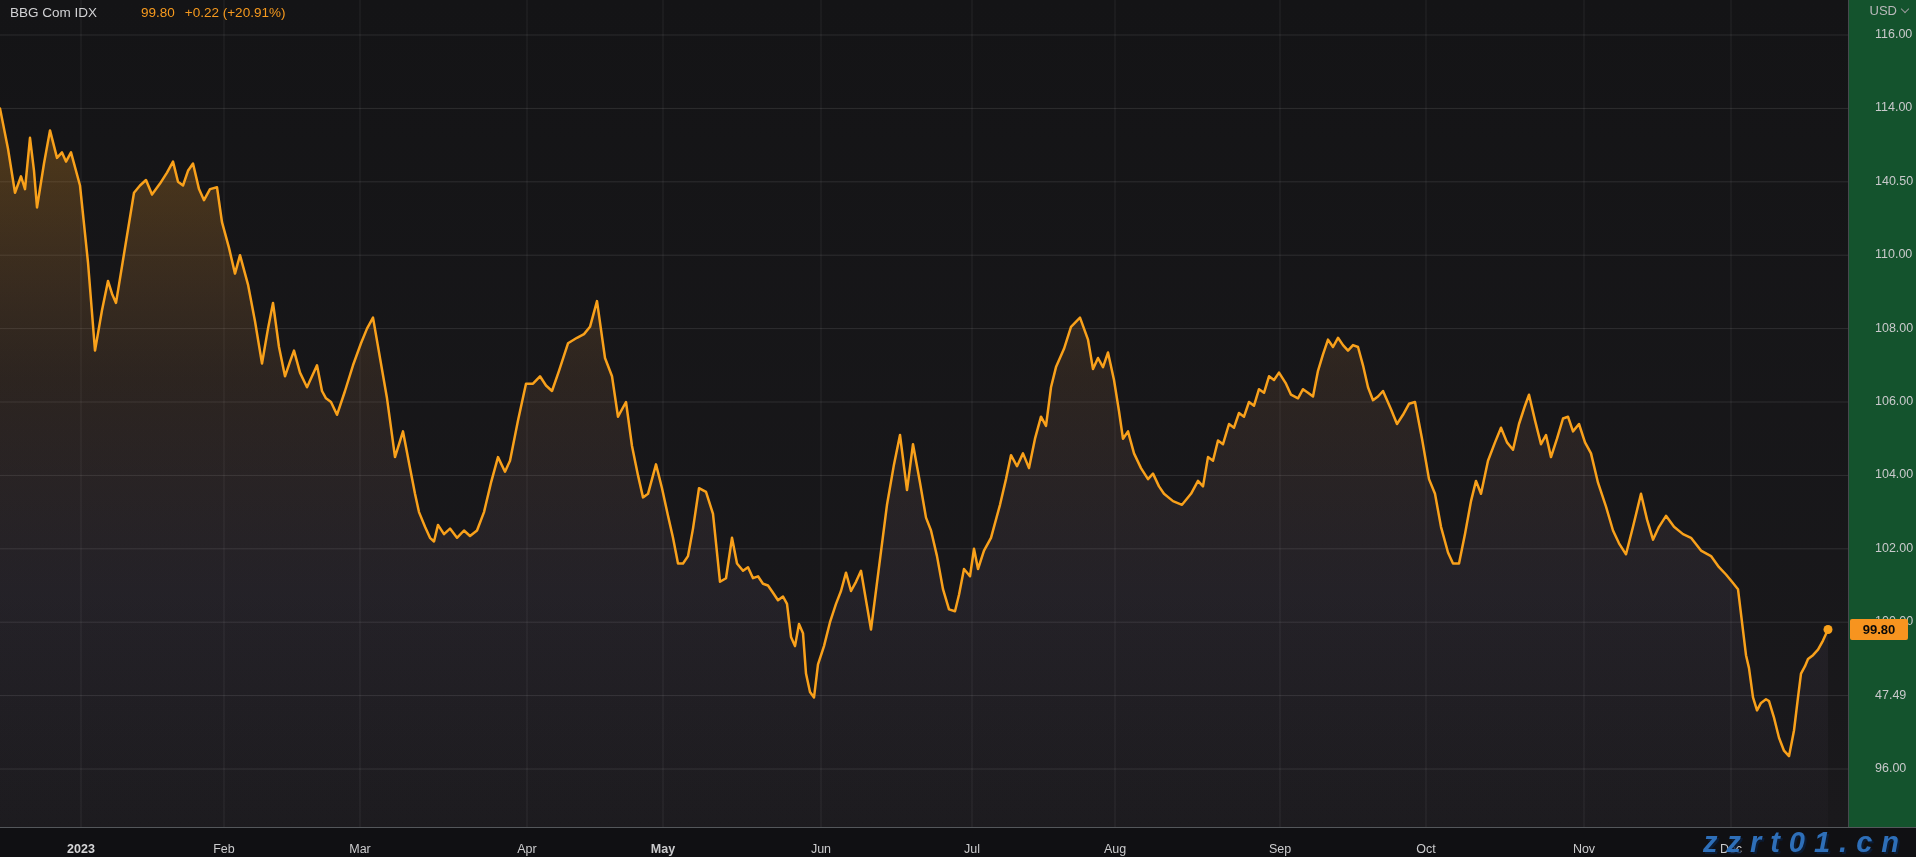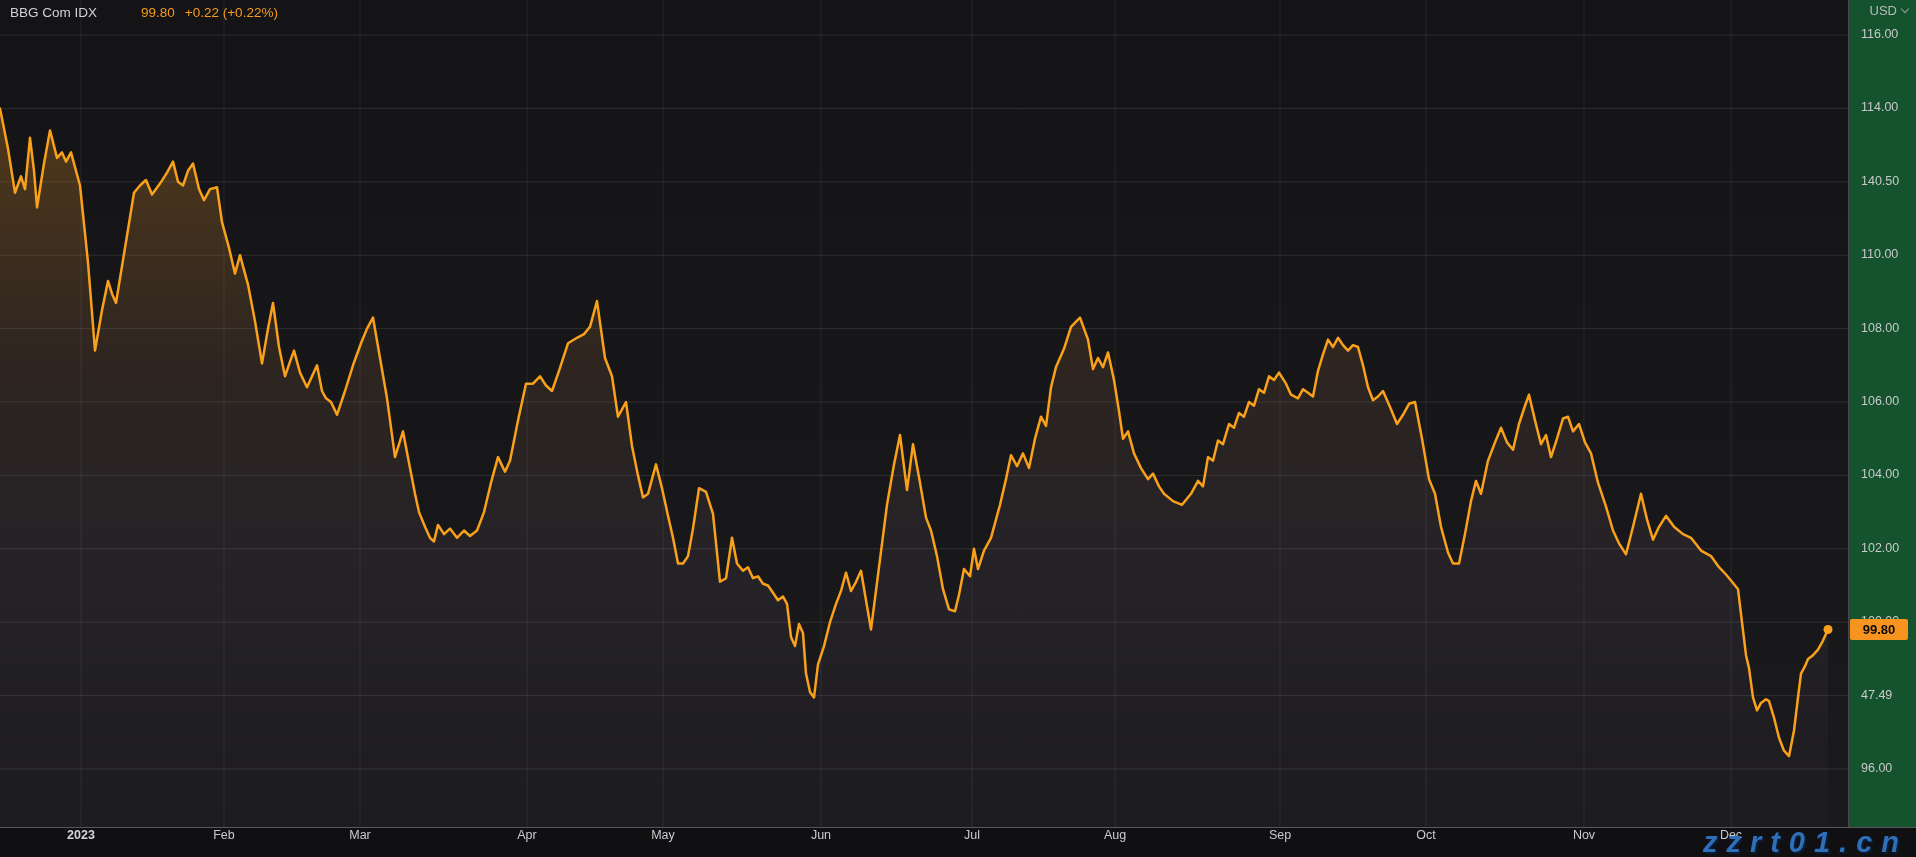--- a/index.html
+++ b/index.html
@@ -18,29 +18,29 @@
   #header .px { color:#f79a1e; margin-left:44px; }
   #header .chg { color:#f79a1e; margin-left:10px; }
 
   
   #right-axis { position:absolute; left:1848px; top:0; width:68px; height:827px;
                 background:#14532d; border-left:1px solid #46494d; z-index:10; }
   #usd-row { position:absolute; top:3px; right:8px; display:flex; align-items:center; gap:5px;
              color:#b9b9bb; font-size:13px; cursor:pointer; }
   #usd-chevron { width:6px; height:6px; border-right:1.5px solid #9a9a9c; border-bottom:1.5px solid #9a9a9c;
                  transform:rotate(45deg); margin-top:-3px; }
-  .y-tick { position:absolute; left:12px; color:#c9c9cb; font-size:12.5px; }
+  .y-tick { position:absolute; left:26px; color:#c9c9cb; font-size:12.5px; }
   #price-badge { position:absolute; left:1px; width:58px; height:21px; background:#f7941f;
                  color:#0a0a0a; font-size:13px; font-weight:bold; text-align:center;
                  line-height:21px; border-radius:2px; z-index:12; }
 
   
   #bottom-axis { position:absolute; left:0; top:827px; width:1916px; height:30px;
                  background:#101013; border-top:1px solid #54575b; z-index:9; }
-  .x-tick { position:absolute; top:0; transform:translateX(-50%); color:#cbcbcd; font-size:12.5px; }
+  .x-tick { position:absolute; top:14px; transform:translateX(-50%); color:#cbcbcd; font-size:12.5px; }
   .x-tick.bold { font-weight:bold; color:#d6d6d8; }
 
   
   #wm1 { position:absolute; right:2px; bottom:32px; z-index:40; font-size:56px; font-weight:bold;
          font-style:italic; color:rgba(158,158,160,0.88); letter-spacing:2px; white-space:nowrap;
          text-shadow:2px 2px 2px rgba(0,0,0,0.55); pointer-events:none; }
   #wm2 { position:absolute; right:8px; bottom:-2px; z-index:40; font-size:29px; font-weight:bold;
          font-style:italic; color:#2e6fb9; letter-spacing:9px; white-space:nowrap;
          text-shadow:2px 2px 0 rgba(10,30,60,0.8); pointer-events:none; }
 </style>
@@ -86,21 +86,21 @@
           <line x1="0" x2="1848" y1="695.6" y2="695.6" stroke="rgba(255,255,255,0.105)"></line>
           <line x1="0" x2="1848" y1="769" y2="769" stroke="rgba(255,255,255,0.105)"></line>
         </g>
       <path id="area-path" d="M0.0 108.4 L8.0 148.8 L15.0 192.8 L21.0 176.3 L25.0 189.1 L30.0 137.8 L34.0 170.8 L37.0 207.5 L44.0 163.5 L50.0 130.4 L57.0 157.9 L62.0 152.4 L66.0 161.6 L71.0 152.4 L80.0 185.5 L88.0 262.5 L95.0 350.6 L102.0 310.3 L108.0 280.9 L112.0 293.7 L116.0 302.9 L122.0 266.2 L128.0 229.5 L134.0 192.8 L140.0 185.5 L146.0 180.0 L152.0 194.6 L160.0 183.6 L167.0 172.6 L173.0 161.6 L178.0 181.8 L183.0 185.5 L188.0 170.8 L193.0 163.5 L199.0 189.1 L204.0 200.2 L210.0 189.1 L217.0 187.3 L222.0 222.2 L229.0 247.9 L235.0 273.6 L240.0 255.2 L248.0 284.6 L255.0 321.3 L262.0 363.5 L268.0 328.6 L273.0 302.9 L279.0 347.0 L285.0 376.3 L290.0 361.6 L294.0 350.6 L300.0 372.6 L307.0 387.3 L312.0 376.3 L317.0 365.3 L322.0 391.0 L326.0 398.3 L331.0 402.0 L337.0 414.8 L345.0 391.0 L353.0 365.3 L361.0 343.3 L367.0 328.6 L373.0 317.6 L380.0 358.0 L387.0 398.3 L391.0 427.7 L395.0 457.1 L403.0 431.4 L410.0 468.1 L415.0 493.8 L419.0 512.1 L425.0 526.8 L430.0 537.8 L434.0 541.5 L438.0 524.9 L444.0 534.1 L450.0 528.6 L457.0 537.8 L464.0 530.5 L470.0 536.0 L477.0 530.5 L484.0 512.1 L491.0 482.7 L498.0 457.1 L505.0 471.7 L510.0 460.7 L518.0 420.4 L526.0 383.7 L533.0 383.7 L540.0 376.3 L546.0 385.5 L552.0 391.0 L559.0 370.8 L568.0 343.3 L577.0 337.8 L584.0 334.1 L590.0 326.8 L597.0 301.1 L605.0 358.0 L612.0 376.3 L618.0 416.7 L626.0 402.0 L632.0 446.0 L638.0 475.4 L643.0 497.4 L648.0 493.8 L656.0 464.4 L662.0 488.2 L668.0 515.8 L673.0 537.8 L678.0 563.5 L683.0 563.5 L688.0 556.1 L693.0 528.6 L699.0 488.2 L706.0 491.9 L713.0 513.9 L720.0 581.8 L726.0 578.2 L732.0 537.8 L737.0 563.5 L743.0 570.8 L748.0 567.2 L753.0 578.2 L758.0 576.3 L763.0 583.7 L768.0 585.5 L773.0 592.8 L778.0 600.2 L783.0 596.5 L787.0 603.9 L791.0 636.9 L795.0 646.1 L799.0 624.0 L803.0 633.2 L806.0 673.6 L810.0 691.9 L814.0 697.4 L818.0 664.4 L824.0 646.1 L830.0 622.2 L836.0 603.9 L841.0 591.0 L846.0 572.7 L851.0 591.0 L856.0 581.8 L861.0 570.8 L866.0 600.2 L871.0 629.5 L879.0 567.2 L887.0 504.8 L894.0 464.4 L900.0 435.0 L907.0 490.1 L913.0 444.2 L920.0 482.7 L926.0 517.6 L931.0 530.5 L937.0 556.1 L943.0 589.2 L949.0 609.4 L955.0 611.2 L959.0 594.7 L964.0 569.0 L970.0 576.3 L974.0 548.8 L978.0 569.0 L984.0 550.6 L991.0 537.8 L1000.0 504.8 L1006.0 479.1 L1011.0 455.2 L1017.0 466.2 L1023.0 453.4 L1029.0 468.1 L1035.0 438.7 L1041.0 416.7 L1046.0 425.9 L1051.0 387.3 L1056.0 367.1 L1064.0 348.8 L1071.0 326.8 L1080.0 317.6 L1088.0 339.6 L1093.0 369.0 L1098.0 358.0 L1103.0 367.1 L1108.0 352.5 L1114.0 380.0 L1119.0 411.2 L1123.0 438.7 L1128.0 431.4 L1134.0 453.4 L1141.0 468.1 L1148.0 479.1 L1153.0 473.6 L1159.0 486.4 L1164.0 493.8 L1173.0 501.1 L1182.0 504.8 L1191.0 493.8 L1198.0 480.9 L1203.0 486.4 L1208.0 457.1 L1213.0 460.7 L1218.0 440.5 L1223.0 444.2 L1229.0 424.0 L1234.0 427.7 L1239.0 413.0 L1244.0 416.7 L1249.0 402.0 L1254.0 405.7 L1259.0 389.2 L1264.0 392.8 L1269.0 376.3 L1274.0 380.0 L1279.0 372.6 L1286.0 383.7 L1291.0 394.7 L1298.0 398.3 L1303.0 389.2 L1308.0 392.8 L1313.0 396.5 L1318.0 370.8 L1323.0 354.3 L1328.0 339.6 L1333.0 347.0 L1338.0 337.8 L1343.0 345.1 L1348.0 350.6 L1353.0 345.1 L1358.0 347.0 L1363.0 365.3 L1368.0 387.3 L1373.0 400.2 L1378.0 396.5 L1383.0 391.0 L1391.0 409.3 L1397.0 424.0 L1403.0 414.8 L1409.0 403.8 L1415.0 402.0 L1422.0 438.7 L1429.0 479.1 L1435.0 493.8 L1441.0 526.8 L1448.0 552.5 L1453.0 563.5 L1459.0 563.5 L1465.0 534.1 L1471.0 501.1 L1476.0 480.9 L1481.0 493.8 L1488.0 460.7 L1495.0 442.4 L1501.0 427.7 L1507.0 442.4 L1513.0 449.7 L1519.0 424.0 L1525.0 405.7 L1529.0 394.7 L1535.0 420.4 L1541.0 444.2 L1546.0 435.0 L1551.0 457.1 L1557.0 438.7 L1563.0 418.5 L1568.0 416.7 L1573.0 431.4 L1579.0 424.0 L1585.0 442.4 L1591.0 453.4 L1598.0 482.7 L1606.0 506.6 L1613.0 530.5 L1619.0 543.3 L1626.0 554.3 L1633.0 526.8 L1641.0 493.8 L1647.0 519.4 L1653.0 539.6 L1659.0 526.8 L1666.0 515.8 L1674.0 526.8 L1683.0 534.1 L1691.0 537.8 L1701.0 550.6 L1711.0 556.1 L1719.0 567.2 L1726.0 574.5 L1732.0 581.8 L1738.0 589.2 L1742.0 622.2 L1746.0 655.2 L1749.0 668.1 L1753.0 697.4 L1757.0 710.3 L1761.0 702.9 L1766.0 699.3 L1769.0 701.1 L1774.0 717.6 L1779.0 737.8 L1784.0 750.7 L1789.0 756.2 L1794.0 730.5 L1798.0 697.4 L1801.0 673.6 L1805.0 666.2 L1808.0 658.9 L1813.0 655.2 L1818.0 649.7 L1823.0 640.6 L1828.0 629.5 L 1828 827 L 0 827 Z" fill="url(#areaGrad)"></path>
       <path id="line-path" fill="none" stroke-width="2.5" stroke-linejoin="round" stroke-linecap="round" d="M0.0 108.4 L8.0 148.8 L15.0 192.8 L21.0 176.3 L25.0 189.1 L30.0 137.8 L34.0 170.8 L37.0 207.5 L44.0 163.5 L50.0 130.4 L57.0 157.9 L62.0 152.4 L66.0 161.6 L71.0 152.4 L80.0 185.5 L88.0 262.5 L95.0 350.6 L102.0 310.3 L108.0 280.9 L112.0 293.7 L116.0 302.9 L122.0 266.2 L128.0 229.5 L134.0 192.8 L140.0 185.5 L146.0 180.0 L152.0 194.6 L160.0 183.6 L167.0 172.6 L173.0 161.6 L178.0 181.8 L183.0 185.5 L188.0 170.8 L193.0 163.5 L199.0 189.1 L204.0 200.2 L210.0 189.1 L217.0 187.3 L222.0 222.2 L229.0 247.9 L235.0 273.6 L240.0 255.2 L248.0 284.6 L255.0 321.3 L262.0 363.5 L268.0 328.6 L273.0 302.9 L279.0 347.0 L285.0 376.3 L290.0 361.6 L294.0 350.6 L300.0 372.6 L307.0 387.3 L312.0 376.3 L317.0 365.3 L322.0 391.0 L326.0 398.3 L331.0 402.0 L337.0 414.8 L345.0 391.0 L353.0 365.3 L361.0 343.3 L367.0 328.6 L373.0 317.6 L380.0 358.0 L387.0 398.3 L391.0 427.7 L395.0 457.1 L403.0 431.4 L410.0 468.1 L415.0 493.8 L419.0 512.1 L425.0 526.8 L430.0 537.8 L434.0 541.5 L438.0 524.9 L444.0 534.1 L450.0 528.6 L457.0 537.8 L464.0 530.5 L470.0 536.0 L477.0 530.5 L484.0 512.1 L491.0 482.7 L498.0 457.1 L505.0 471.7 L510.0 460.7 L518.0 420.4 L526.0 383.7 L533.0 383.7 L540.0 376.3 L546.0 385.5 L552.0 391.0 L559.0 370.8 L568.0 343.3 L577.0 337.8 L584.0 334.1 L590.0 326.8 L597.0 301.1 L605.0 358.0 L612.0 376.3 L618.0 416.7 L626.0 402.0 L632.0 446.0 L638.0 475.4 L643.0 497.4 L648.0 493.8 L656.0 464.4 L662.0 488.2 L668.0 515.8 L673.0 537.8 L678.0 563.5 L683.0 563.5 L688.0 556.1 L693.0 528.6 L699.0 488.2 L706.0 491.9 L713.0 513.9 L720.0 581.8 L726.0 578.2 L732.0 537.8 L737.0 563.5 L743.0 570.8 L748.0 567.2 L753.0 578.2 L758.0 576.3 L763.0 583.7 L768.0 585.5 L773.0 592.8 L778.0 600.2 L783.0 596.5 L787.0 603.9 L791.0 636.9 L795.0 646.1 L799.0 624.0 L803.0 633.2 L806.0 673.6 L810.0 691.9 L814.0 697.4 L818.0 664.4 L824.0 646.1 L830.0 622.2 L836.0 603.9 L841.0 591.0 L846.0 572.7 L851.0 591.0 L856.0 581.8 L861.0 570.8 L866.0 600.2 L871.0 629.5 L879.0 567.2 L887.0 504.8 L894.0 464.4 L900.0 435.0 L907.0 490.1 L913.0 444.2 L920.0 482.7 L926.0 517.6 L931.0 530.5 L937.0 556.1 L943.0 589.2 L949.0 609.4 L955.0 611.2 L959.0 594.7 L964.0 569.0 L970.0 576.3 L974.0 548.8 L978.0 569.0 L984.0 550.6 L991.0 537.8 L1000.0 504.8 L1006.0 479.1 L1011.0 455.2 L1017.0 466.2 L1023.0 453.4 L1029.0 468.1 L1035.0 438.7 L1041.0 416.7 L1046.0 425.9 L1051.0 387.3 L1056.0 367.1 L1064.0 348.8 L1071.0 326.8 L1080.0 317.6 L1088.0 339.6 L1093.0 369.0 L1098.0 358.0 L1103.0 367.1 L1108.0 352.5 L1114.0 380.0 L1119.0 411.2 L1123.0 438.7 L1128.0 431.4 L1134.0 453.4 L1141.0 468.1 L1148.0 479.1 L1153.0 473.6 L1159.0 486.4 L1164.0 493.8 L1173.0 501.1 L1182.0 504.8 L1191.0 493.8 L1198.0 480.9 L1203.0 486.4 L1208.0 457.1 L1213.0 460.7 L1218.0 440.5 L1223.0 444.2 L1229.0 424.0 L1234.0 427.7 L1239.0 413.0 L1244.0 416.7 L1249.0 402.0 L1254.0 405.7 L1259.0 389.2 L1264.0 392.8 L1269.0 376.3 L1274.0 380.0 L1279.0 372.6 L1286.0 383.7 L1291.0 394.7 L1298.0 398.3 L1303.0 389.2 L1308.0 392.8 L1313.0 396.5 L1318.0 370.8 L1323.0 354.3 L1328.0 339.6 L1333.0 347.0 L1338.0 337.8 L1343.0 345.1 L1348.0 350.6 L1353.0 345.1 L1358.0 347.0 L1363.0 365.3 L1368.0 387.3 L1373.0 400.2 L1378.0 396.5 L1383.0 391.0 L1391.0 409.3 L1397.0 424.0 L1403.0 414.8 L1409.0 403.8 L1415.0 402.0 L1422.0 438.7 L1429.0 479.1 L1435.0 493.8 L1441.0 526.8 L1448.0 552.5 L1453.0 563.5 L1459.0 563.5 L1465.0 534.1 L1471.0 501.1 L1476.0 480.9 L1481.0 493.8 L1488.0 460.7 L1495.0 442.4 L1501.0 427.7 L1507.0 442.4 L1513.0 449.7 L1519.0 424.0 L1525.0 405.7 L1529.0 394.7 L1535.0 420.4 L1541.0 444.2 L1546.0 435.0 L1551.0 457.1 L1557.0 438.7 L1563.0 418.5 L1568.0 416.7 L1573.0 431.4 L1579.0 424.0 L1585.0 442.4 L1591.0 453.4 L1598.0 482.7 L1606.0 506.6 L1613.0 530.5 L1619.0 543.3 L1626.0 554.3 L1633.0 526.8 L1641.0 493.8 L1647.0 519.4 L1653.0 539.6 L1659.0 526.8 L1666.0 515.8 L1674.0 526.8 L1683.0 534.1 L1691.0 537.8 L1701.0 550.6 L1711.0 556.1 L1719.0 567.2 L1726.0 574.5 L1732.0 581.8 L1738.0 589.2 L1742.0 622.2 L1746.0 655.2 L1749.0 668.1 L1753.0 697.4 L1757.0 710.3 L1761.0 702.9 L1766.0 699.3 L1769.0 701.1 L1774.0 717.6 L1779.0 737.8 L1784.0 750.7 L1789.0 756.2 L1794.0 730.5 L1798.0 697.4 L1801.0 673.6 L1805.0 666.2 L1808.0 658.9 L1813.0 655.2 L1818.0 649.7 L1823.0 640.6 L1828.0 629.5" stroke="#f9a11b"></path>
       <circle id="end-dot" r="4.5" cx="1828" cy="629.5400000000002" fill="#f9a11b"></circle>
     </svg>
   </div>
 
   <div id="header">
-    <span class="title">BBG Com IDX</span><span class="px">99.80</span><span class="chg">+0.22 (+0.22%)</span>
+    <span class="title">BBG Com IDX</span><span class="px">99.80</span><span class="chg">+0.22 (+20.91%)</span>
   </div>
 
   <div id="right-axis">
     <div id="usd-row">
       <span>USD</span>
       <span id="usd-chevron"></span>
     </div>
     <div id="y-ticks">
         <div class="y-tick" style="top: 27px;">116.00</div>
         <div class="y-tick" style="top: 100.4px;">114.00</div>
@@ -116,21 +116,21 @@
       </div>
     <div id="price-badge" style="top: 619.04px;">99.80</div>
   </div>
 
   <div id="bottom-axis">
     <div id="x-ticks">
         <div class="x-tick bold" style="left: 81px;">2023</div>
         <div class="x-tick" style="left: 224px;">Feb</div>
         <div class="x-tick" style="left: 360px;">Mar</div>
         <div class="x-tick" style="left: 527px;">Apr</div>
-        <div class="x-tick" style="left: 663px;">May</div>
+        <div class="x-tick" style="left: 663px; font-weight: bold;">May</div>
         <div class="x-tick" style="left: 821px;">Jun</div>
         <div class="x-tick" style="left: 972px;">Jul</div>
         <div class="x-tick" style="left: 1115px;">Aug</div>
         <div class="x-tick" style="left: 1280px;">Sep</div>
         <div class="x-tick" style="left: 1426px;">Oct</div>
         <div class="x-tick" style="left: 1584px;">Nov</div>
         <div class="x-tick" style="left: 1731px;">Dec</div>
       </div>
   </div>
 

